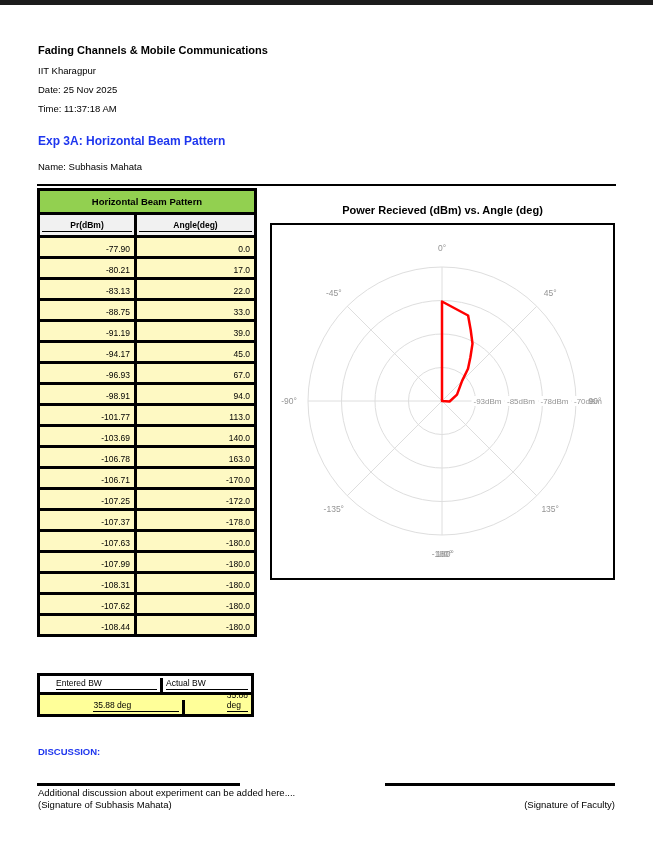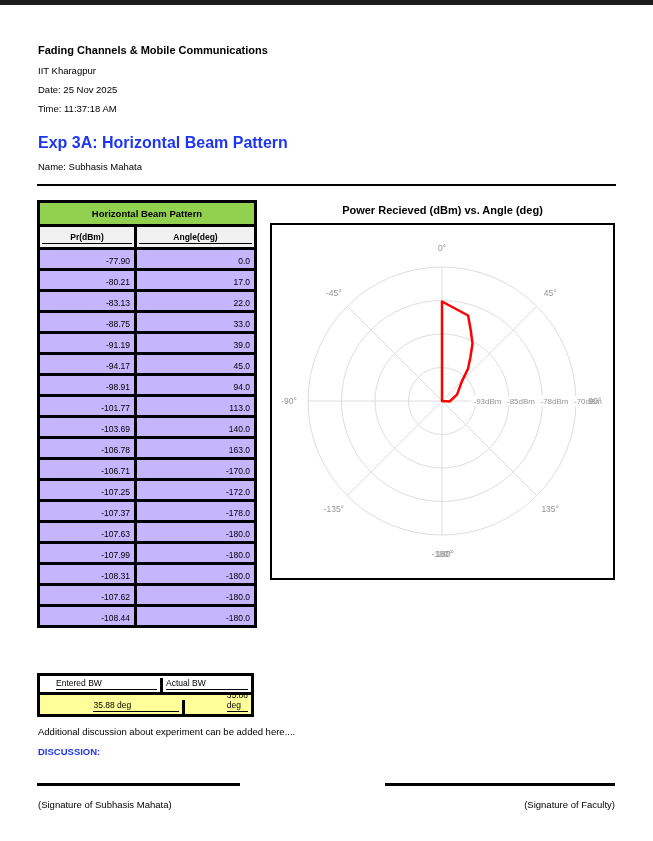--- a/index.html
+++ b/index.html
@@ -5,31 +5,31 @@
   * { margin:0; padding:0; box-sizing:border-box; }
   html,body { background:#ffffff; }
   body { width:653px; height:841px; position:relative; font-family:"Liberation Sans",sans-serif; color:#000; overflow:hidden; }
   .page { position:absolute; left:0; top:0; width:653px; height:841px; background:#fff; }
   .topbar { position:absolute; left:0; top:0; width:653px; height:5px; background:#1c1c1c; }
   .txt { position:absolute; left:38px; font-size:9.5px; color:#000; white-space:nowrap; }
   .course-title { top:44px; font-size:11px; font-weight:bold; }
   .institute { top:65px; }
   .date-line { top:84px; }
   .time-line { top:103px; }
-  .exp-title { top:134px; font-size:16px; font-weight:bold; color:#1e36ee; }
+  .exp-title { top:134px; font-size:12px; font-weight:bold; color:#1e36ee; }
   .name-line { top:161px; }
   .rule { position:absolute; background:#000; height:2.5px; }
   .top-rule { left:37px; top:184px; width:579px; height:2px; }
 
   
-  .beam-table { position:absolute; left:37px; top:200px; width:220px; }
+  .beam-table { position:absolute; left:37px; top:188px; width:220px; }
   .beam-title { height:27px; background:#92d050; border:3px solid #000;
     display:flex; align-items:center; justify-content:center;
     font-size:9.5px; font-weight:bold; }
-  .row { display:flex; border-left:3px solid #000; border-right:3px solid #000; border-bottom:3px solid #000; background:#c4b5fd; }
+  .row { display:flex; border-left:3px solid #000; border-right:3px solid #000; border-bottom:3px solid #000; background:#fef9c3; }
   .beam-head { height:23px; background:#d946ef; }
   .cell { display:flex; align-items:flex-end; }
   .c1 { width:97px; border-right:3px solid #000; }
   .c2 { flex:1; }
   .head { justify-content:center; padding:0 2px 3px 2px; background:#f1f1f1; }
   .ul { display:block; width:100%; border-bottom:1.5px solid #000; padding-bottom:1px; font-size:8.5px; font-weight:bold; }
   .head .ul { text-align:center; }
   .data-row { height:21px; }
   .num { justify-content:flex-end; padding:0 4px 2px 0; font-size:8.5px; }
 
@@ -45,21 +45,21 @@
   .bw-cell .ul { font-weight:normal; text-align:left; }
 
   
   .chart-title { position:absolute; left:270px; top:204px; width:345px; text-align:center;
     font-size:11px; font-weight:bold; }
   .chart-box { position:absolute; left:270px; top:223px; width:345px; height:357px; border:2px solid #000; background:#fff; }
   svg { font-family:"Liberation Sans",sans-serif; display:block; }
 
   
   .discussion-label { top:746px; font-weight:bold; color:#1e36ee; }
-  .discussion-text { top:726px; }
+  .discussion-text { top:787px; }
   .sig-line-left { left:37px; top:783px; width:203px; }
   .sig-line-right { left:385px; top:783px; width:230px; }
   .sig-label-left { top:799px; }
   .sig-label-right { left:auto; right:38px; top:799px; }
 </style>
 </head>
 <body>
 
 <div class="page">
   <div class="topbar"></div>
@@ -99,20 +99,24 @@
           <div class="cell c1 num">-88.75</div>
           <div class="cell c2 num">33.0</div>
         </div>
         <div class="row data-row">
           <div class="cell c1 num">-91.19</div>
           <div class="cell c2 num">39.0</div>
         </div>
         <div class="row data-row">
           <div class="cell c1 num">-94.17</div>
           <div class="cell c2 num">45.0</div>
+        </div>
+        <div class="row data-row">
+          <div class="cell c1 num">-96.93</div>
+          <div class="cell c2 num">67.0</div>
         </div>
         <div class="row data-row">
           <div class="cell c1 num">-98.91</div>
           <div class="cell c2 num">94.0</div>
         </div>
         <div class="row data-row">
           <div class="cell c1 num">-101.77</div>
           <div class="cell c2 num">113.0</div>
         </div>
         <div class="row data-row">

